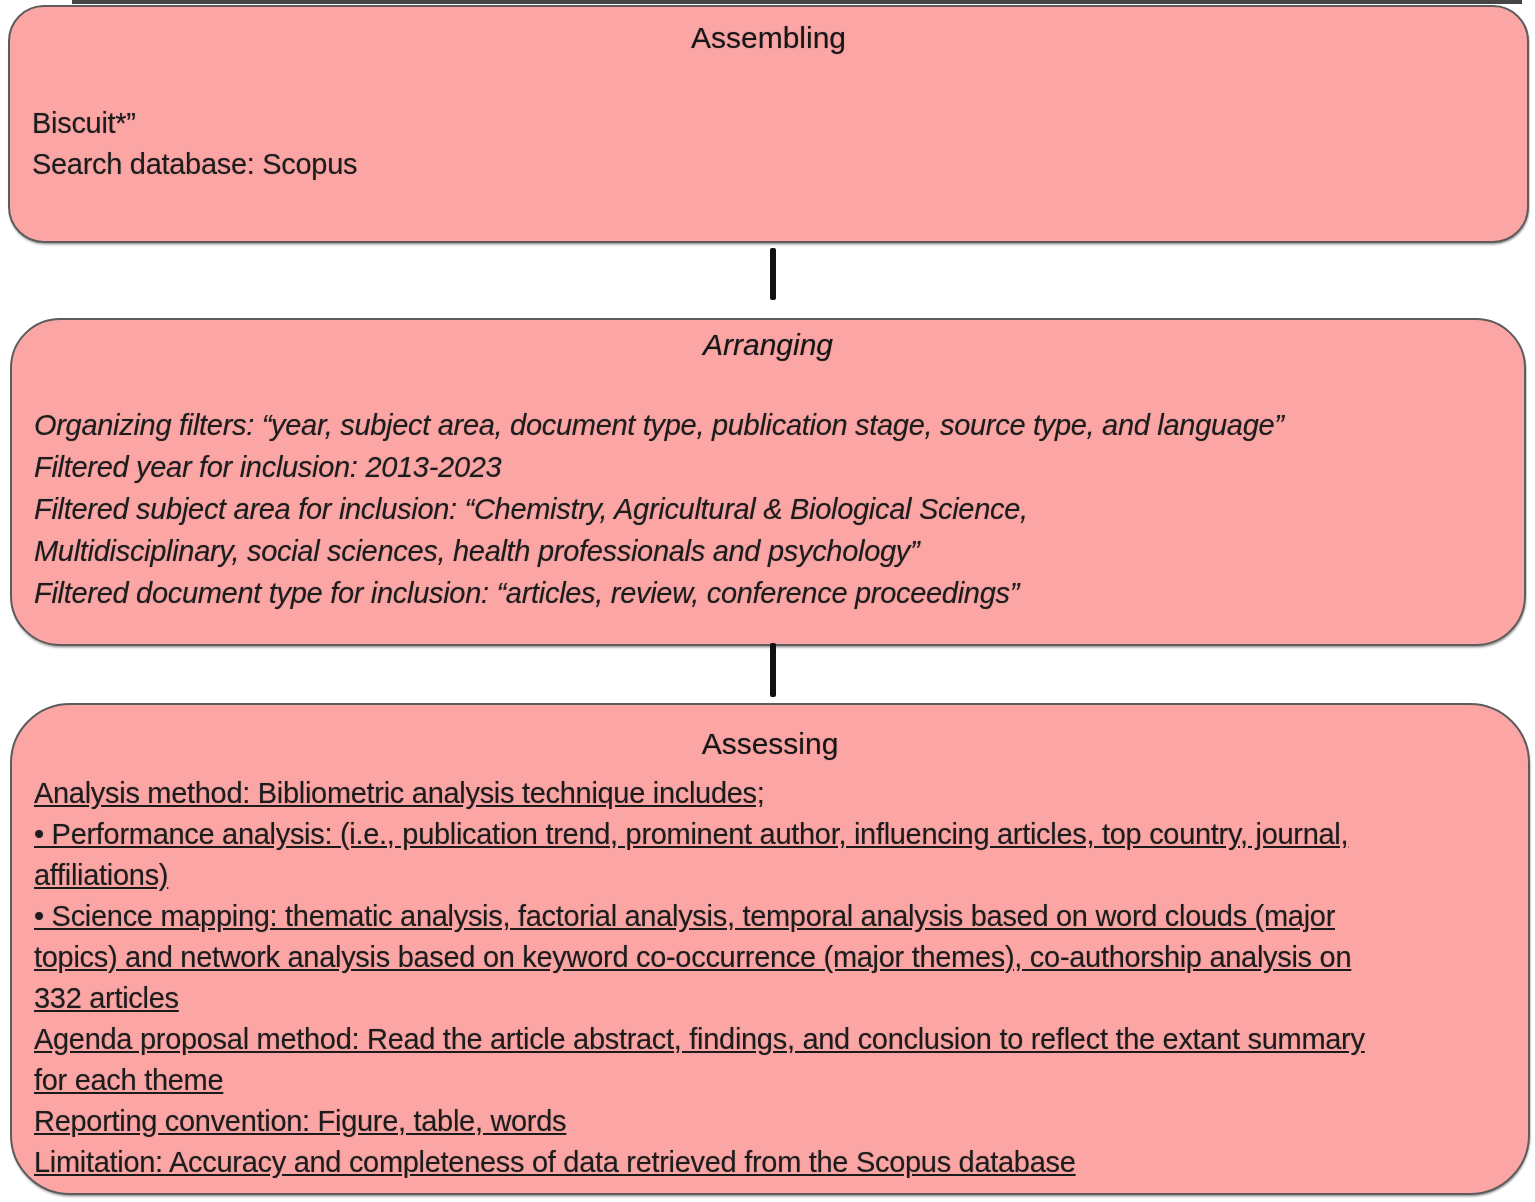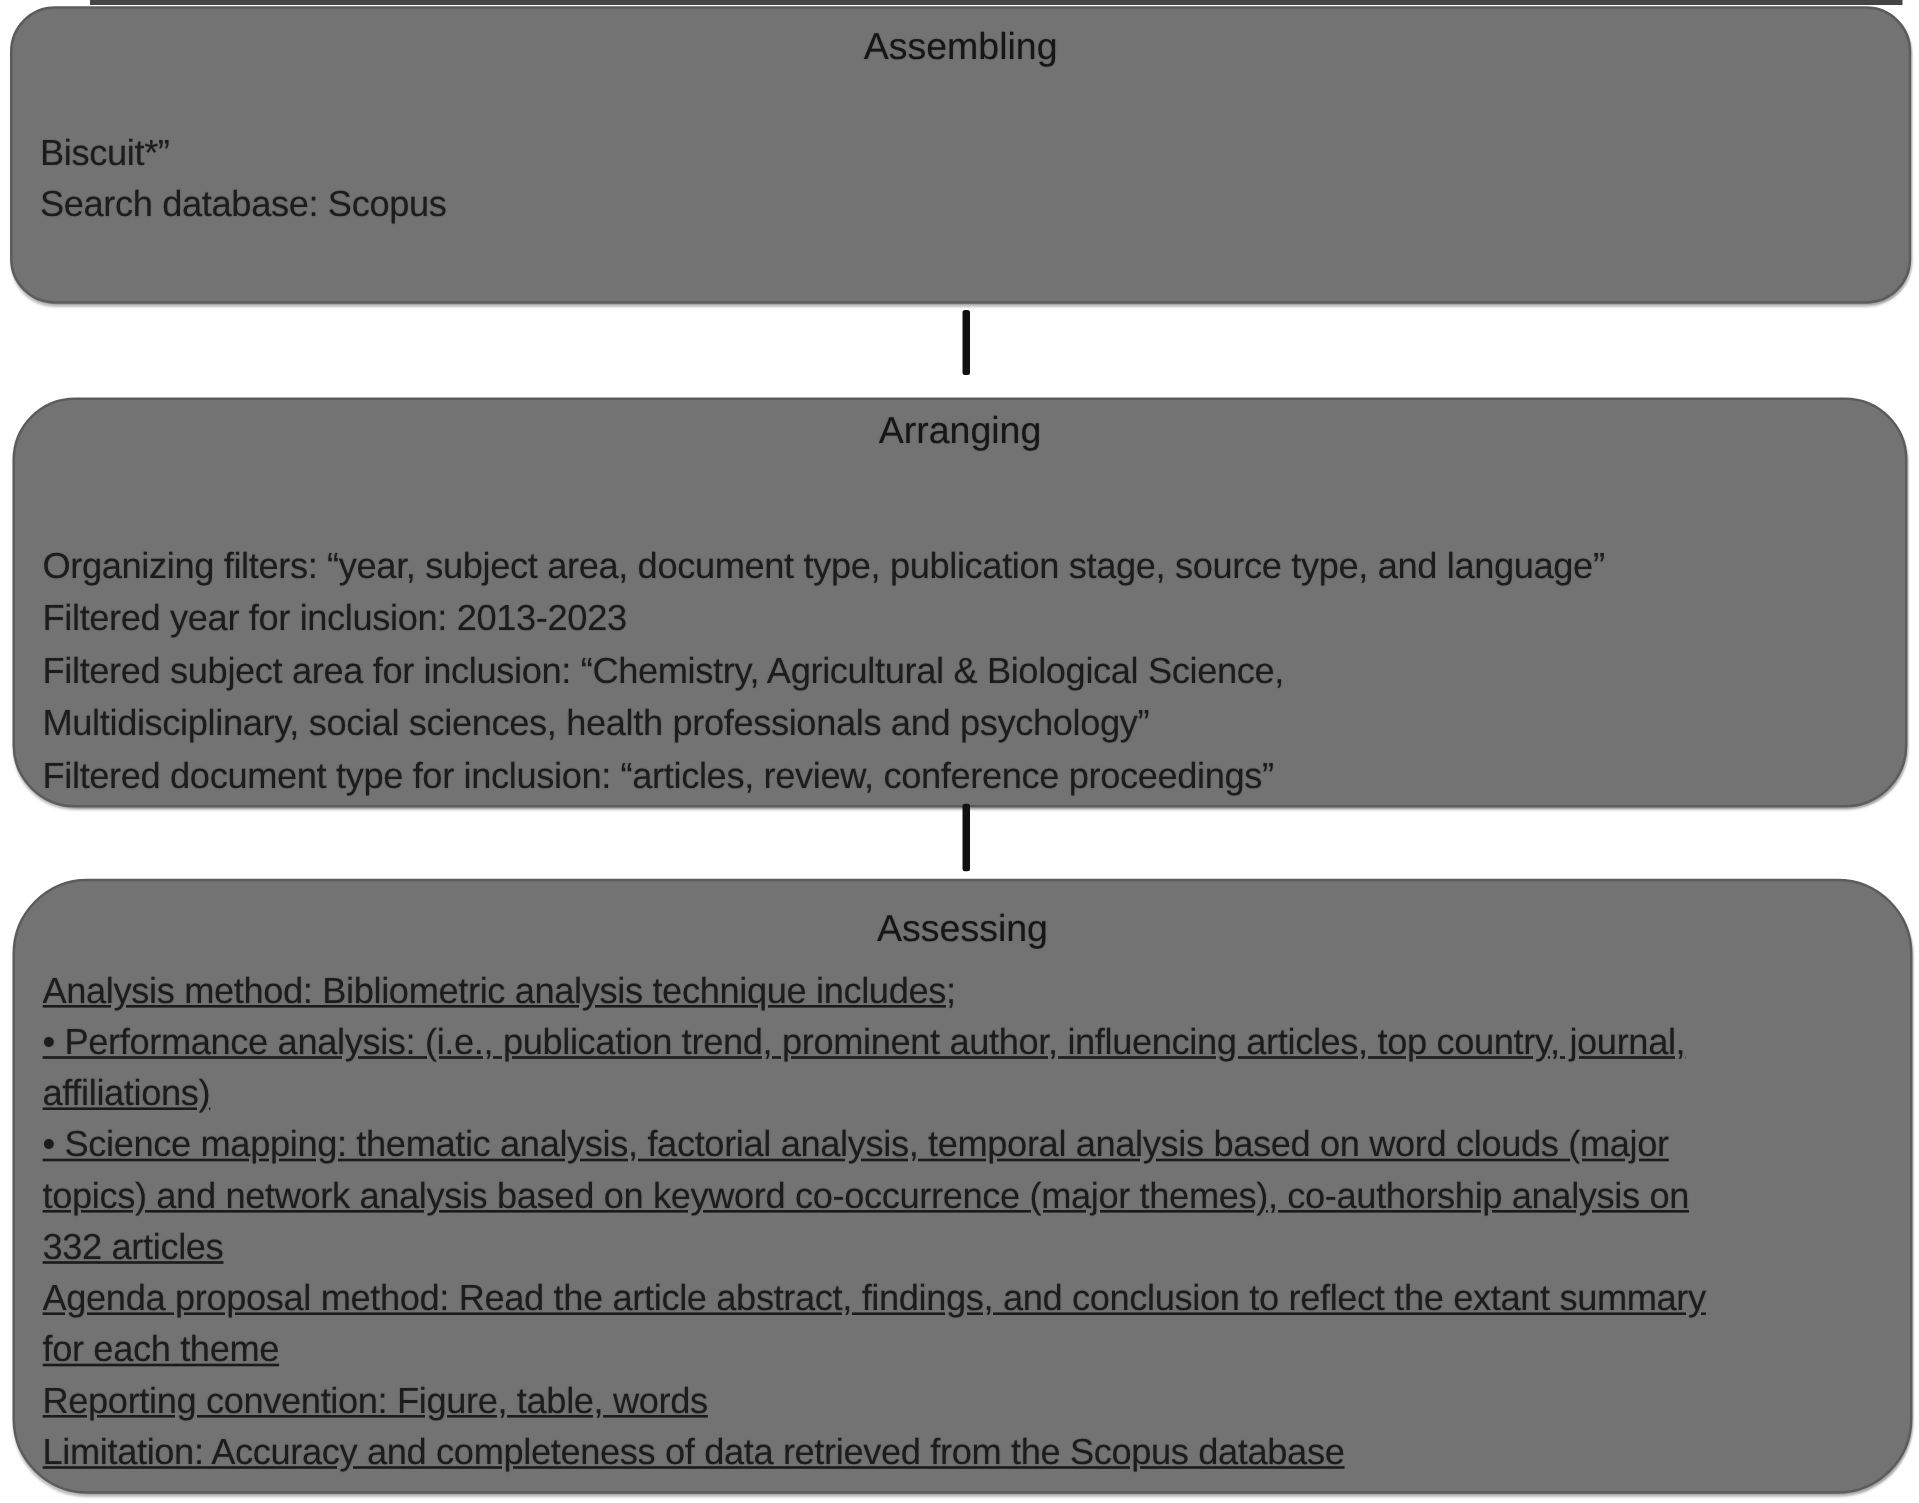--- a/index.html
+++ b/index.html
@@ -4,21 +4,21 @@
 <style>
   html,body{margin:0;padding:0;}
   body{
     width:1535px;height:1202px;position:relative;overflow:hidden;
     background:#ffffff;
     font-family:"Liberation Sans", sans-serif;
     color:#1b1b1b;
   }
   .stage{
     position:absolute;
-    background:#737373;
+    background:#fca5a5;
     border:2px solid #5c5c5c;
     box-shadow:0 3px 2px -1px rgba(110,110,110,0.45), 2px 2px 1px -1px rgba(130,130,130,0.35);
   }
   .stage-title{
     position:absolute;left:0;right:0;
     text-align:center;
     font-size:30px;
     line-height:34px;
     color:#161616;
     text-shadow:0 0 1.2px rgba(30,30,30,0.45);
@@ -33,23 +33,23 @@
     overflow:hidden;
     color:#1c1c1c;
     text-shadow:0 0 1.2px rgba(30,30,30,0.4);
   }
   
   #box-assembling{left:8px;top:5px;width:1517px;height:234px;border-radius:36px;}
   #box-assembling .stage-title{top:14px;}
   #box-assembling .stage-body{top:96px;}
   #box-assembling .line{line-height:41px;}
 
-  #box-arranging{left:10px;top:318px;width:1512px;height:324px;border-radius:50px;}
+  #box-arranging{left:10px;top:318px;width:1512px;height:324px;border-radius:50px;font-style:italic;}
   #box-arranging .stage-title{top:8px;}
-  #box-arranging .stage-body{top:84px;margin-top:28px;}
+  #box-arranging .stage-body{top:84px;}
   #box-arranging .line{line-height:42px;}
 
   #box-assessing{left:10px;top:703px;width:1516px;height:488px;border-radius:60px;}
   #box-assessing .stage-title{top:22px;}
   #box-assessing .stage-body{top:68px;text-decoration:underline;}
   #box-assessing .line{line-height:41px;}
 
   .connector{
     position:absolute;
     width:6px;

